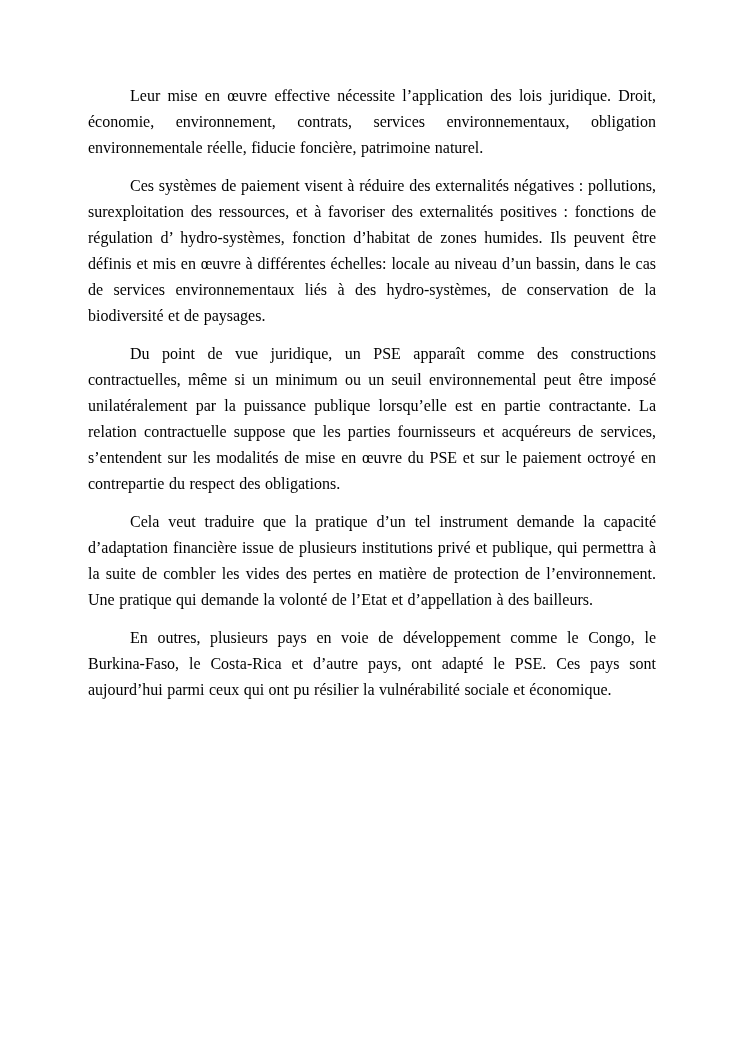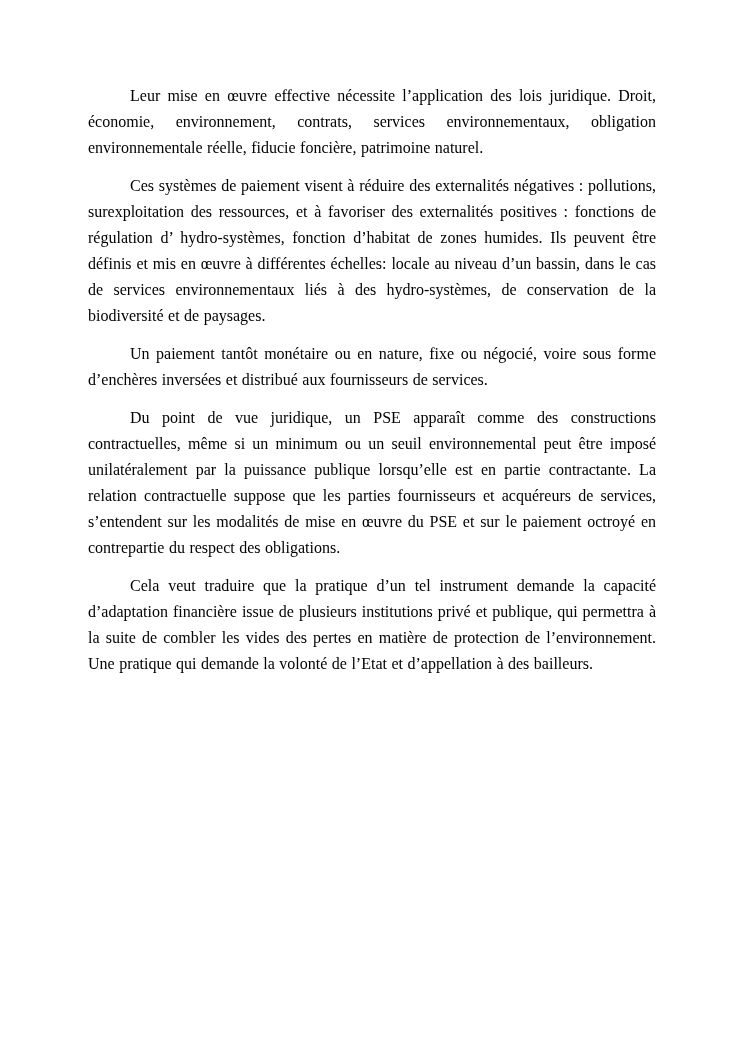--- a/index.html
+++ b/index.html
@@ -47,20 +47,20 @@
     letter-spacing: 0.5px;
   }
 </style>
 </head>
 <body>
 
 <div class="page">
   <div class="content">
     <p class="para">Leur mise en œuvre effective nécessite l’application des lois juridique. Droit, économie, environnement, contrats, services environnementaux, obligation environnementale réelle, fiducie foncière, patrimoine naturel.</p>
     <p class="para">Ces systèmes de paiement visent à réduire des externalités négatives : pollutions, surexploitation des ressources, et à favoriser des externalités positives : fonctions de régulation d’ hydro-systèmes, fonction d’habitat de zones humides. Ils peuvent être définis et mis en œuvre à différentes échelles: locale au niveau d’un bassin, dans le cas de services environnementaux liés à des hydro-systèmes, de conservation de la biodiversité et de paysages.</p>
-    <p class="para">Un paiement tantôt monétaire ou en nature, fixe ou négocié, voire sous forme d’enchères inversées et distribué aux fournisseurs de services.</p>
     <p class="para">Du point de vue juridique, un PSE apparaît comme des constructions contractuelles, même si un minimum ou un seuil environnemental peut être imposé unilatéralement par la puissance publique lorsqu’elle est en partie contractante. La relation contractuelle suppose que les parties fournisseurs et acquéreurs de services, s’entendent sur les modalités de mise en œuvre du PSE et sur le paiement octroyé en contrepartie du respect des obligations.</p>
     <p class="para">Cela veut traduire que la pratique d’un tel instrument demande la capacité d’adaptation financière issue de plusieurs institutions privé et publique, qui permettra à la suite de combler les vides des pertes en matière de protection de l’environnement. Une pratique qui demande la volonté de l’Etat et d’appellation à des bailleurs.</p>
+    <p class="para">En outres, plusieurs pays en voie de développement comme le Congo, le Burkina-Faso, le Costa-Rica et d’autre pays, ont adapté le PSE. Ces pays sont aujourd’hui parmi ceux qui ont pu résilier la vulnérabilité sociale et économique.</p>
   </div>
   <div class="footer">
     <span class="page-num">57</span>
   </div>
 </div>
 
 </body></html>

